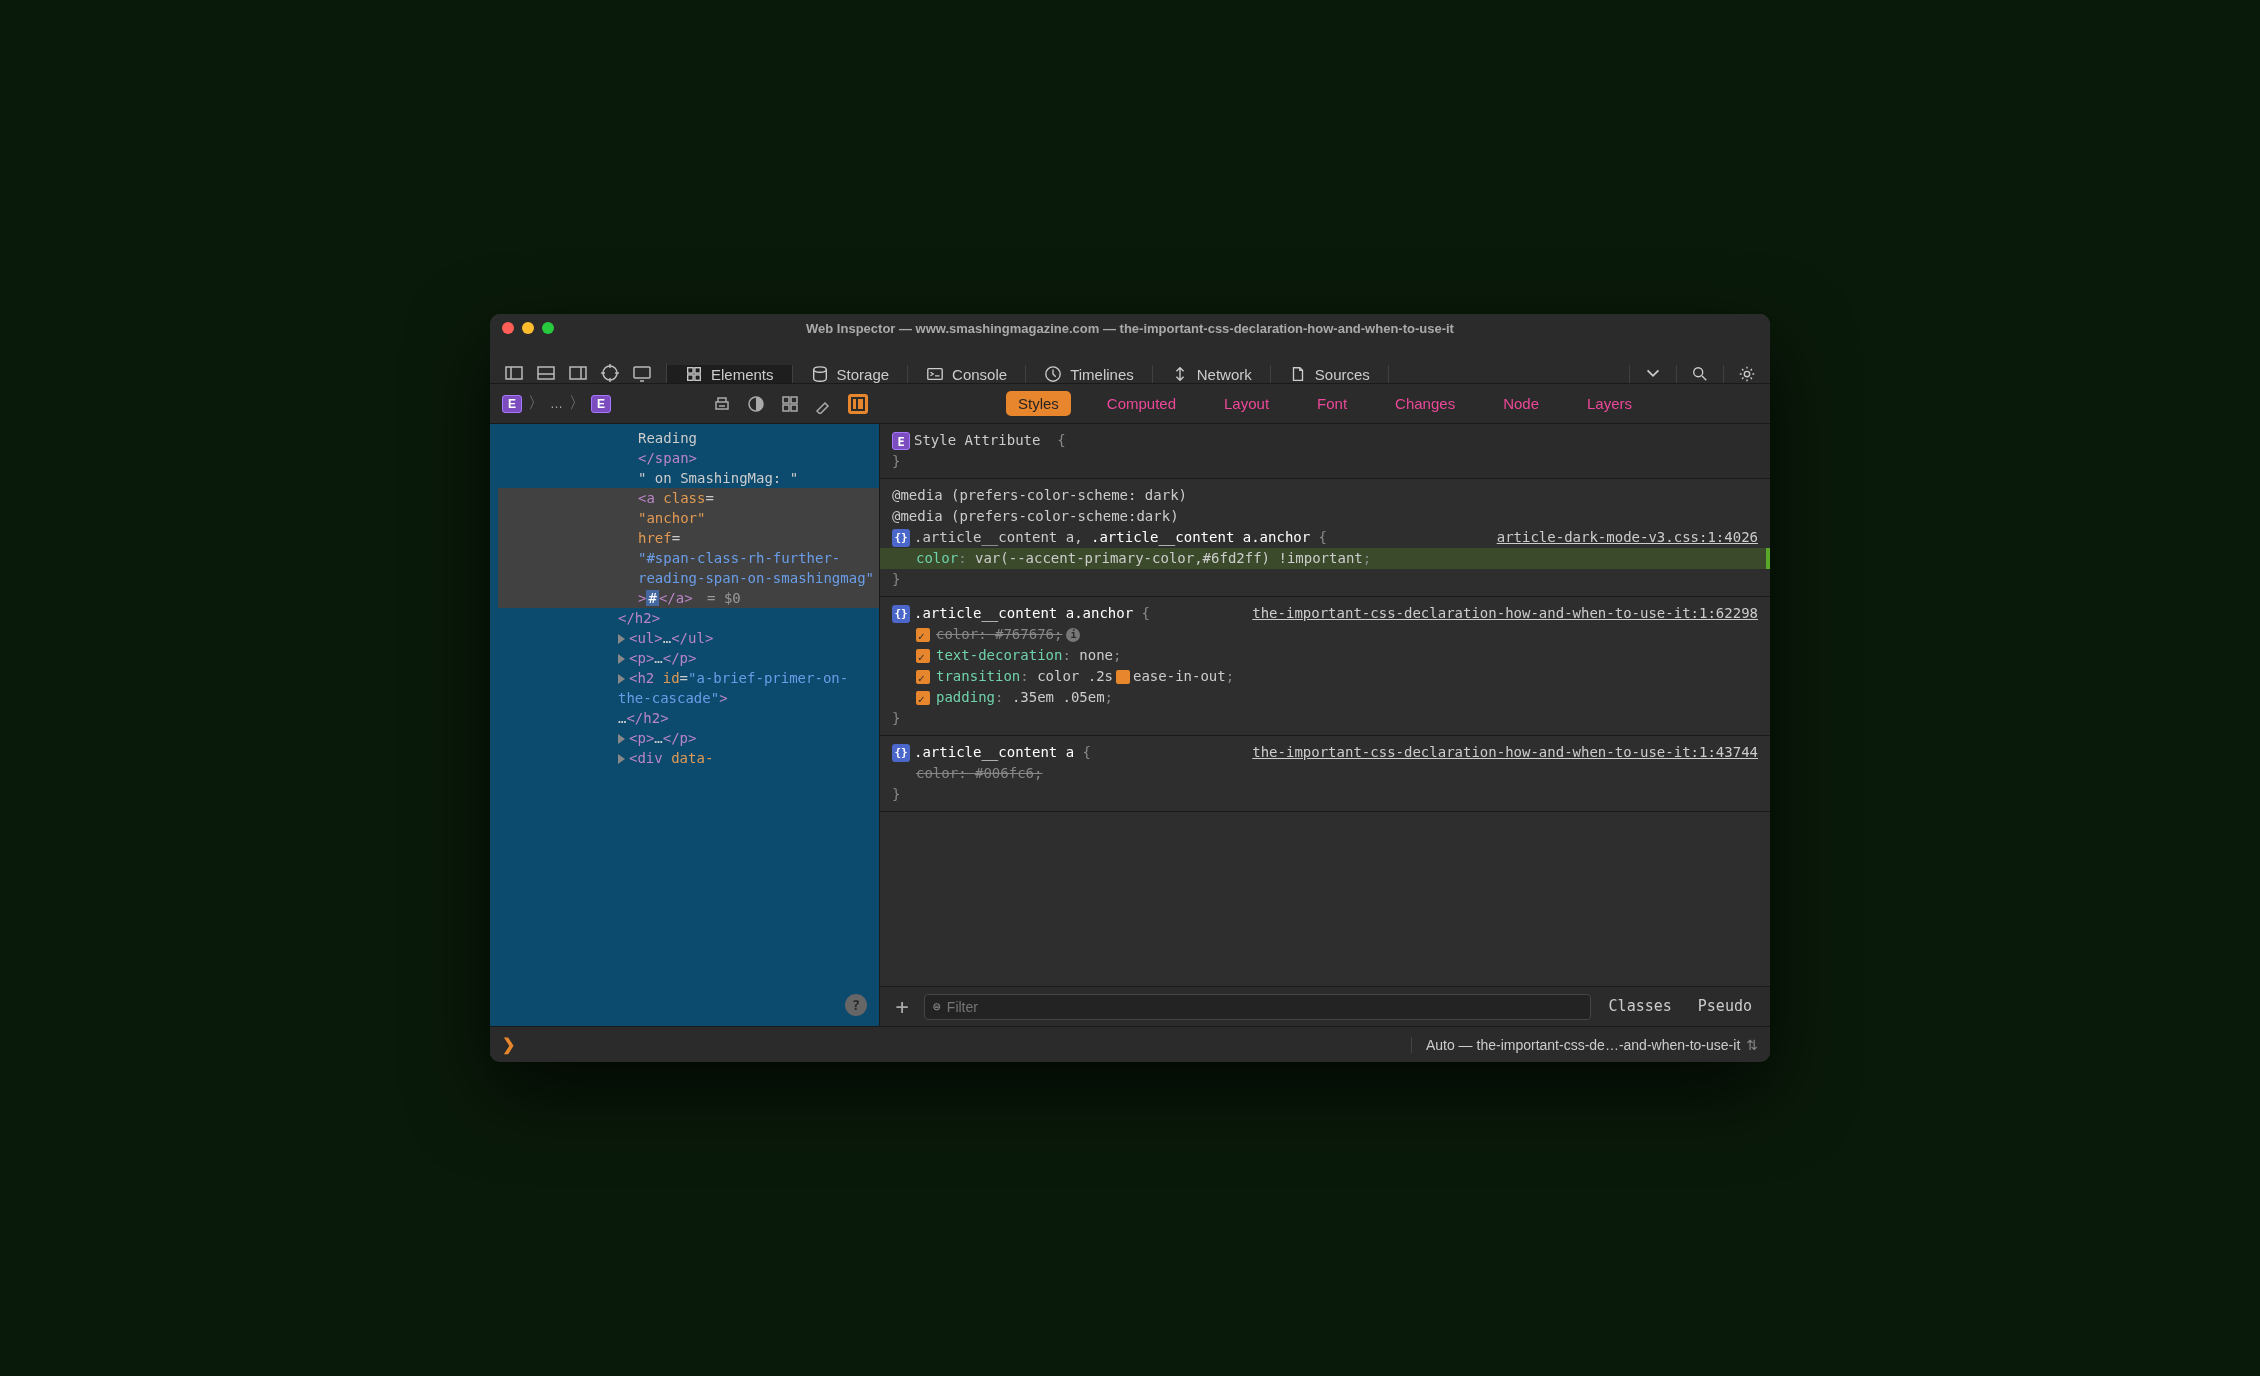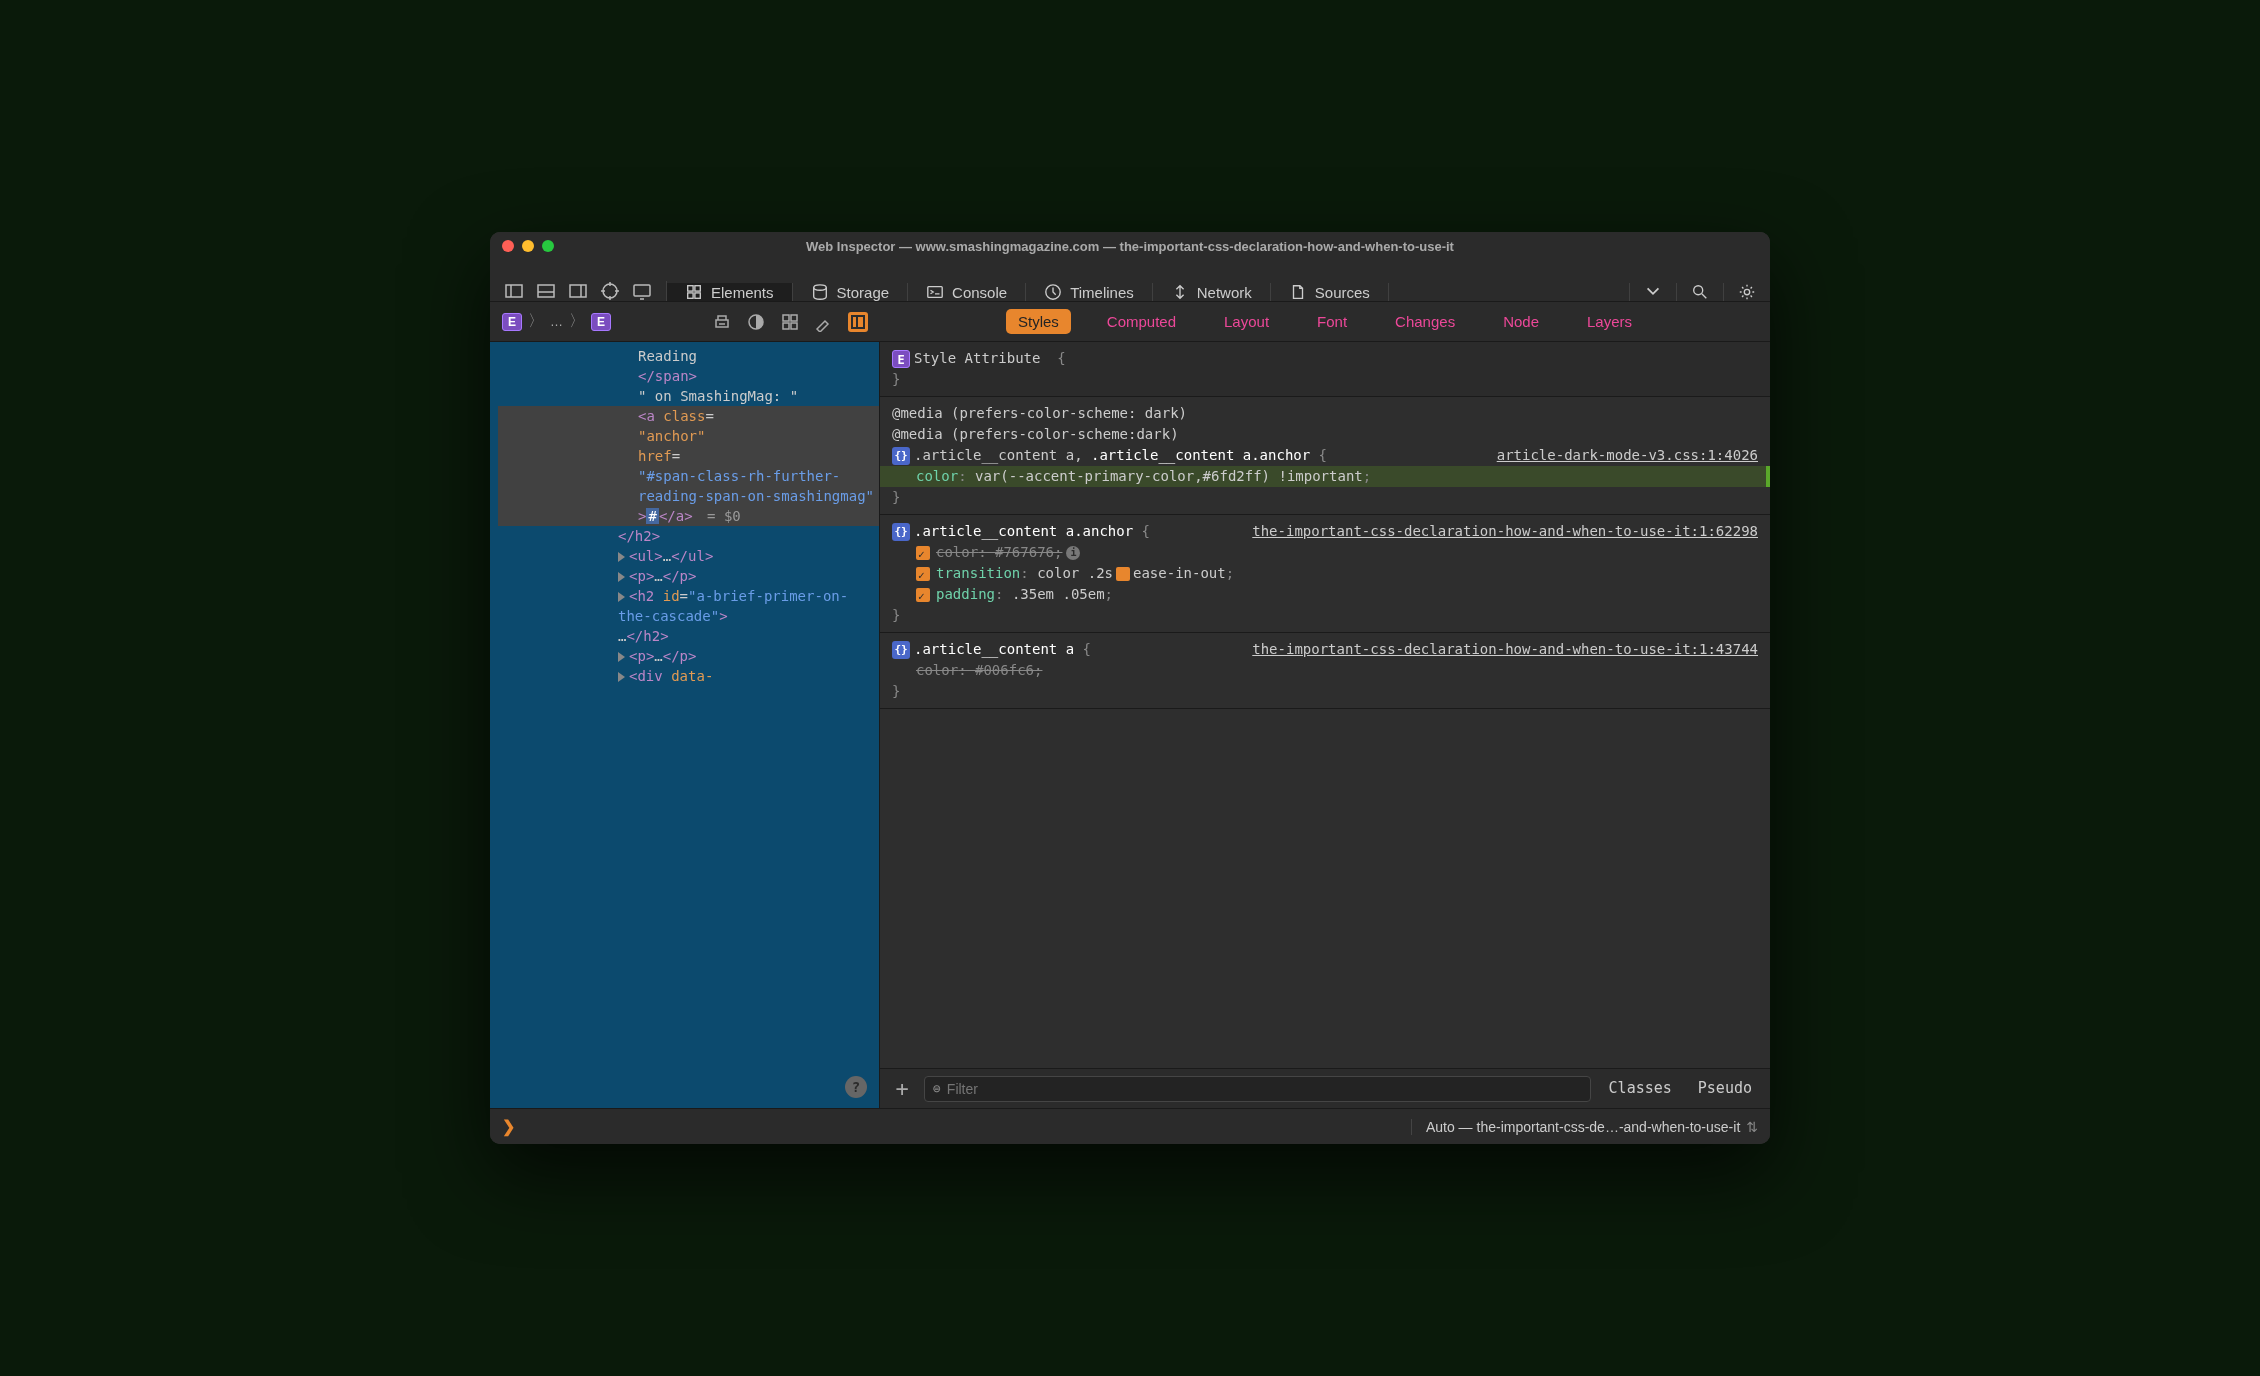--- a/index.html
+++ b/index.html
@@ -6,21 +6,21 @@
 body {
   background: #0a1a0a;
   font-family: -apple-system, BlinkMacSystemFont, "Segoe UI", sans-serif;
   display: flex;
   justify-content: center;
   align-items: center;
   min-height: 100vh;
 }
 .window {
   width: 1280px;
-  height: 912px;
+  height: 748px;
   background: #343434;
   border-radius: 10px;
   overflow: hidden;
   box-shadow: 0 30px 80px rgba(0,0,0,.7);
   display: flex;
   flex-direction: column;
 }
 .titlebar {
   height: 28px;
   background: #2b2b2b;
@@ -353,20 +353,21 @@
           <div class="prop hlrow"><span class="prop-name">color</span><span class="prop-punc">: </span><span class="prop-val">var(--accent-primary-color,#6fd2ff) !important</span><span class="prop-punc">;</span></div>
           <div><span class="prop-punc">}</span></div>
         </div>
 
         <div class="rule">
           <div class="rule-header">
             <div class="rule-sel"><span class="css-badge">{}</span><span class="sel-active">.article__content a.anchor</span> <span class="prop-punc">{</span></div>
             <a class="rule-link">the-important-css-declaration-how-and-when-to-use-it:1:62298</a>
           </div>
           <div class="prop over"><span class="chk"></span><span class="prop-name">color</span><span class="prop-punc">: </span><span class="prop-val">#767676</span><span class="prop-punc">;</span><span class="info-dot">i</span></div>
+          <div class="prop"><span class="chk"></span><span class="prop-name">text-decoration</span><span class="prop-punc">: </span><span class="prop-val">none</span><span class="prop-punc">;</span></div>
           <div class="prop"><span class="chk"></span><span class="prop-name">transition</span><span class="prop-punc">: </span><span class="prop-val">color .2s</span><span class="swatch"></span><span class="prop-val">ease-in-out</span><span class="prop-punc">;</span></div>
           <div class="prop"><span class="chk"></span><span class="prop-name">padding</span><span class="prop-punc">: </span><span class="prop-val">.35em .05em</span><span class="prop-punc">;</span></div>
           <div><span class="prop-punc">}</span></div>
         </div>
 
         <div class="rule">
           <div class="rule-header">
             <div class="rule-sel"><span class="css-badge">{}</span><span class="sel-active">.article__content a</span> <span class="prop-punc">{</span></div>
             <a class="rule-link">the-important-css-declaration-how-and-when-to-use-it:1:43744</a>
           </div>

